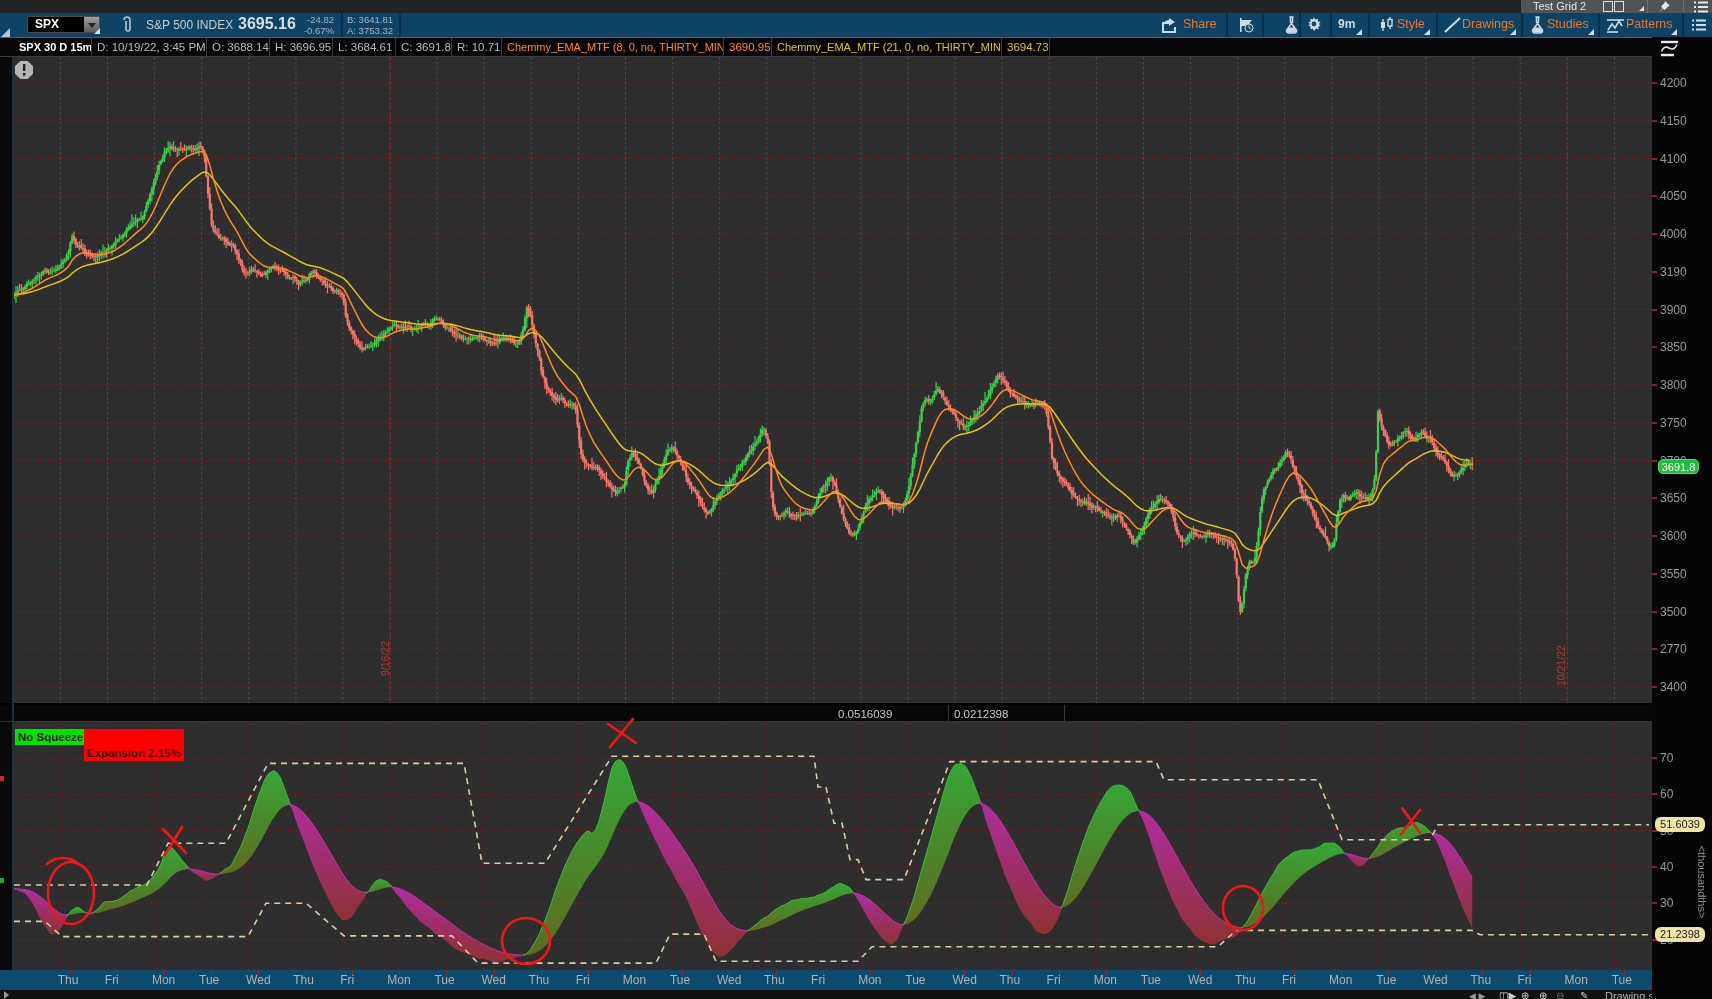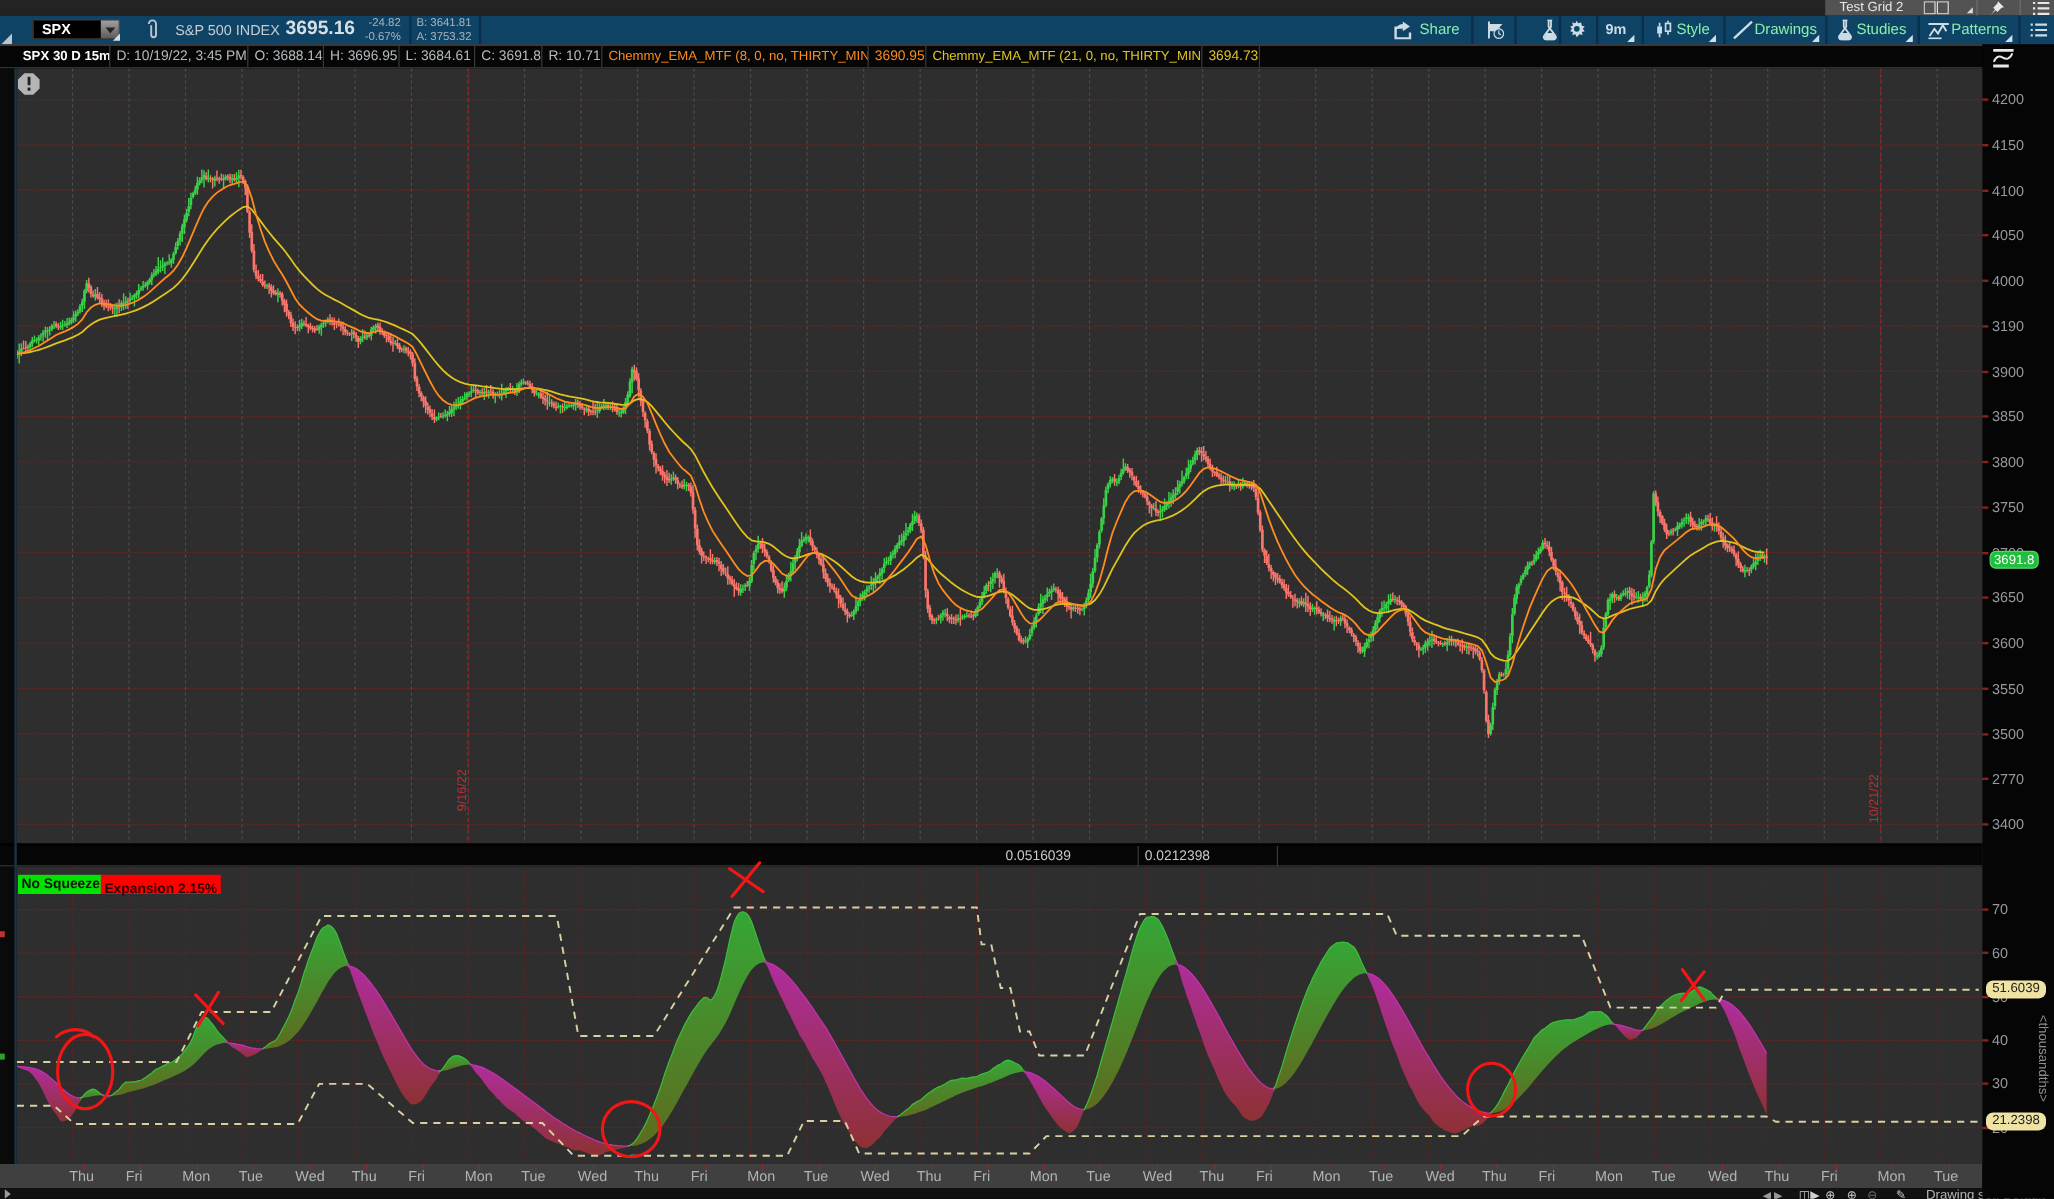--- a/index.html
+++ b/index.html
@@ -5,28 +5,28 @@
 .abs{position:absolute}
 #topstrip{left:0;top:0;width:1712px;height:13px;background:#232323}
 #tsright{left:1521px;top:0;width:191px;height:13px;background:#535353;color:#e4e4e4;font-size:11px}
 #toolbar{left:0;top:13px;width:1712px;height:24px;background:#0f4365}
 #hdrrow{left:0;top:37px;width:1652px;height:20px;background:#060606;border-top:1px solid #5a5a5a;border-bottom:1px solid #3c3c3c}
 .hcell{position:absolute;top:0;height:18px;line-height:18px;font-size:11.5px;color:#b6bcc0;padding-left:5px;border-right:1px solid #3a3a3a;white-space:nowrap;overflow:hidden}
 #gutter{left:0;top:57px;width:14px;height:913px;background:#0a0a0a}
 #mainwrap{left:14px;top:57px;width:1638px;height:646px;background:#2e2e2e}
 #divider{left:0;top:703px;width:1652px;height:19px;background:#060606;border-top:2px solid #000;border-bottom:1px solid #333}
 #lowwrap{left:14px;top:722px;width:1638px;height:248px;background:#2e2e2e}
-#taxis{left:0;top:970px;width:1652px;height:20px;background:#404040}
+#taxis{left:0;top:970px;width:1652px;height:20px;background:#0c4a6e}
 #bbar{left:0;top:990px;width:1712px;height:9px;background:#111}
 #raxis{left:1652px;top:37px;width:60px;height:962px;background:#050505}
 .tick{position:absolute;width:5px;height:2px;background:#8b2020;left:0}
 .plab{position:absolute;left:8px;font-size:12px;color:#989898;line-height:12px}
 .dlab{position:absolute;top:3px;font-size:12px;color:#b2b2b2}
 .redtick{position:absolute;top:0;width:1px;height:5px;background:#8b2a2a}
-.tbtxt{color:#86efac;font-size:12.5px}
+.tbtxt{color:#f97316;font-size:12.5px}
 .tsep{position:absolute;top:0;width:2px;height:24px;background:#0a2f4c}
 .corner{position:absolute;width:0;height:0;border-left:6px solid transparent;border-bottom:6px solid #cfe0ea}
 </style></head>
 <body>
 <div id="topstrip" class="abs">
     <div id="tsright" class="abs"></div>
     <div class="abs" style="left:1533px;top:0;font-size:11px;color:#e6e6e6">Test Grid 2</div>
     <svg class="abs" style="left:1603px;top:1px" width="22" height="11" viewBox="0 0 22 11">
       <rect x="0.5" y="0.5" width="9" height="10" fill="none" stroke="#ddd"></rect>
       <rect x="11.5" y="0.5" width="9" height="10" fill="none" stroke="#ddd"></rect>
@@ -430,15 +430,15 @@
     <div class="abs" style="left:3px;top:779.8px;width:50px;height:15px;background:#efe3a4;border-radius:6px;color:#222;font-size:11px;line-height:15px;text-align:center">51.6039</div>
     <div class="abs" style="left:3px;top:890px;width:50px;height:15px;background:#efe3a4;border-radius:6px;color:#222;font-size:11px;line-height:15px;text-align:center">21.2398</div>
     <div class="abs" style="left:-6px;top:839px;font-size:11px;color:#8e8e8e;transform:rotate(90deg);transform-origin:center;width:112px;height:12px;line-height:12px;text-align:center">&lt;thousandths&gt;</div>
     <svg class="abs" style="left:8px;top:3px" width="19" height="17" viewBox="0 0 19 17">
       <path d="M1 2h17" stroke="#e8e8e8" stroke-width="2.4"></path>
       <path d="M1 15h13" stroke="#e8e8e8" stroke-width="2.4"></path>
       <path d="M1.5 11.5c2-5 5-5 7.5-3.5s5.5 2 8-3.5" stroke="#e8e8e8" stroke-width="1.6" fill="none"></path>
     </svg>
   </div>
 <div class="abs" style="left:15px;top:729px;height:16px;background:#00e400;color:#111;font-size:11.5px;font-weight:bold;line-height:16px;padding:0 3px">No Squeeze</div>
-<div class="abs" style="left:84px;top:729px;height:16px;background:#ff0000;color:#300;font-size:11.5px;font-weight:bold;line-height:16px;padding:4px 3px">Expansion 2.15%</div>
+<div class="abs" style="left:84px;top:729px;height:16px;background:#ff0000;color:#300;font-size:11.5px;font-weight:bold;line-height:16px;padding:16px 3px">Expansion 2.15%</div>
 <div class="abs" style="left:12px;top:57px;width:2px;height:913px;background:#1c3340"></div>
 <div class="abs" style="left:0;top:776px;width:4px;height:5px;background:#c03030"></div>
 <div class="abs" style="left:0;top:878px;width:4px;height:5px;background:#30a030"></div>
 </body></html>

